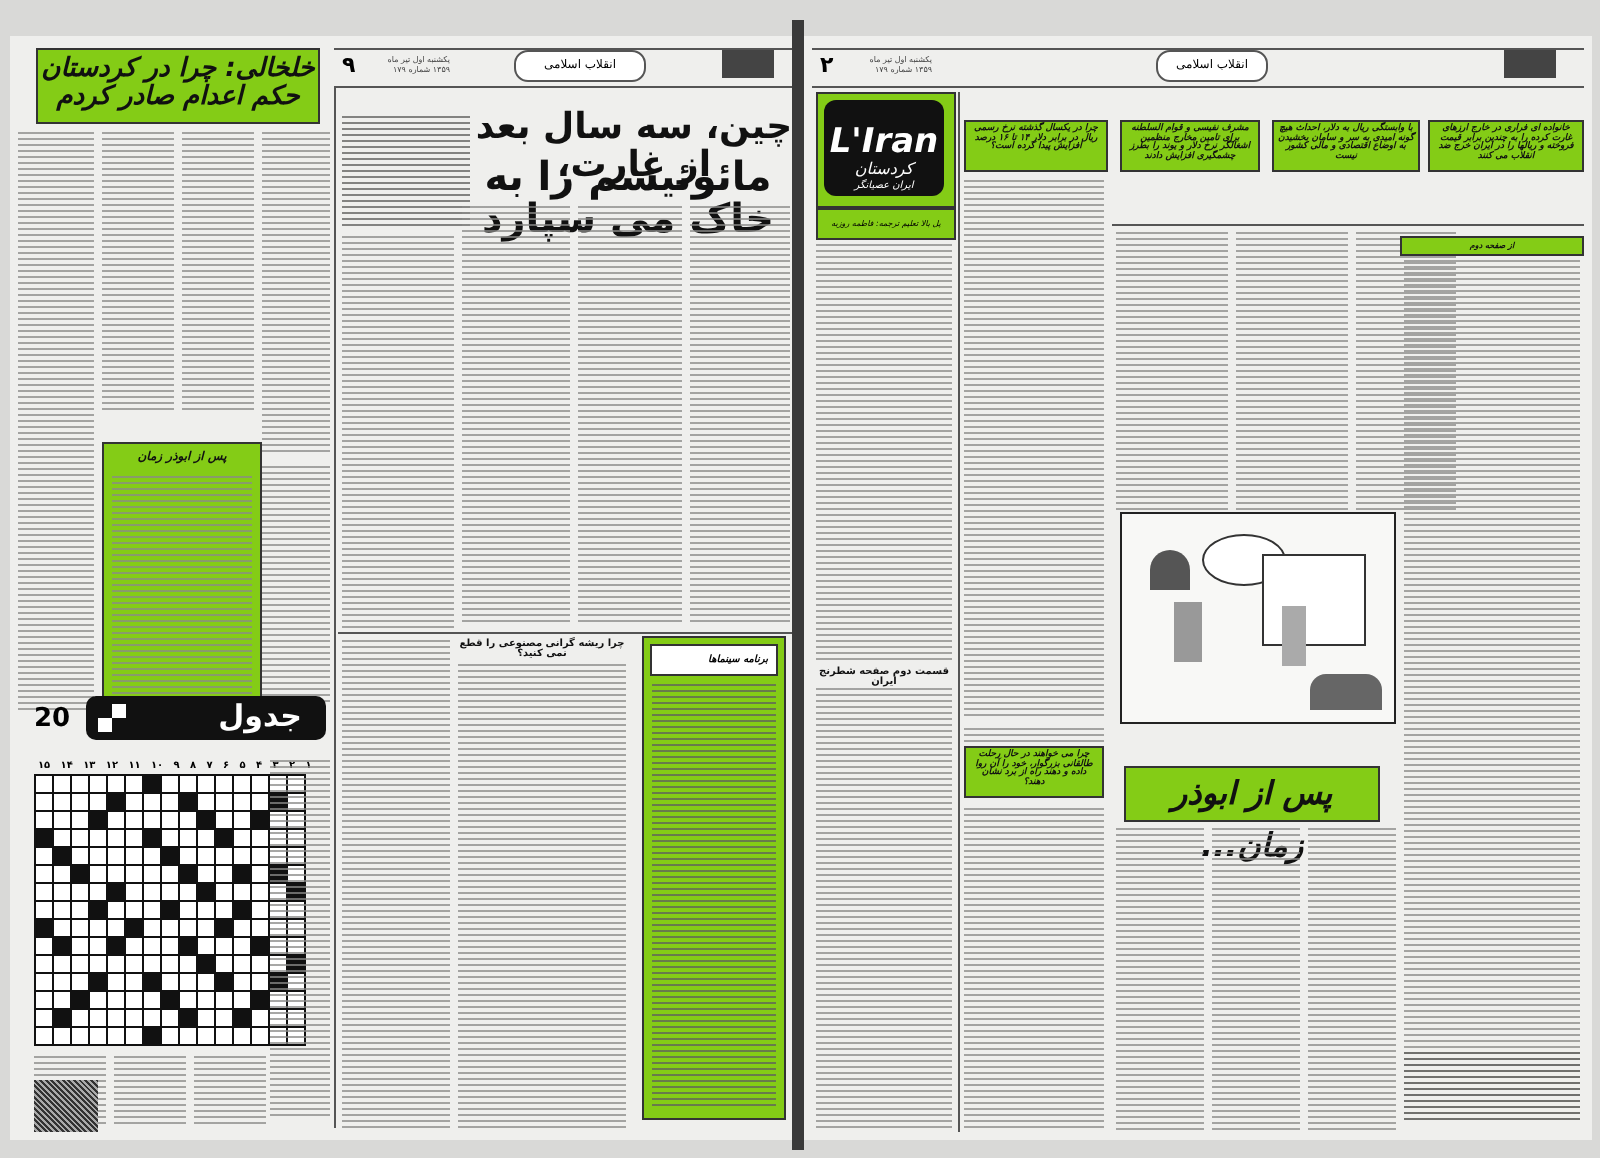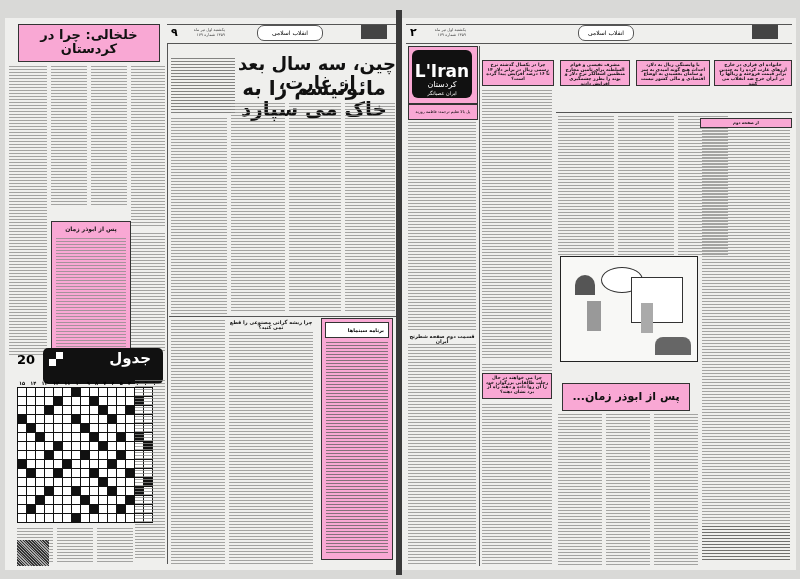--- a/index.html
+++ b/index.html
@@ -4,21 +4,21 @@
 <style>
   html, body { margin:0; padding:0; }
   body { width:800px; height:579px; background:#d9d9d7; font-family:"DejaVu Sans", sans-serif; overflow:hidden; position:relative; }
   .page { position:absolute; top:18px; background:#efefed; height:552px; }
   .page.left { left:5px; width:392px; }
   .page.right { left:402px; width:394px; }
   .spine { position:absolute; left:396px; top:10px; width:6px; height:565px; background:#3a3a3a; }
   .text { background-image: repeating-linear-gradient(180deg, #8a8a88 0px, #8a8a88 1px, transparent 1px, transparent 3px); opacity:.75; }
   .text.dense { background-image: repeating-linear-gradient(180deg, #5f5f5d 0px, #5f5f5d 1px, transparent 1px, transparent 3px); }
   .abs { position:absolute; }
-  .box { border:1px solid #333; background:#f9a8d4; position:absolute; }
+  .box { border:1px solid #333; background:#84cc16; position:absolute;font-style:italic; }
   .headline { font-family:"DejaVu Sans", sans-serif; font-weight:bold; color:#111; direction:rtl; text-align:center; line-height:1.05; }
   .masthead { position:absolute; height:14px; border:1px solid #555; border-radius:7px; background:#fff; font-size:6px; text-align:center; line-height:14px; direction:rtl; }
   .pagenum { position:absolute; font-weight:bold; font-size:11px; }
   .date { position:absolute; font-size:4px; color:#444; direction:rtl; width:40px; line-height:5px; }
   .rule { position:absolute; background:#555; }
   .logo-box { position:absolute; background:#111; color:#fff; border-radius:6px; text-align:center; }
   .cw { position:absolute; display:grid; grid-template-columns:repeat(15, 8px); grid-template-rows:repeat(15, 8px); border:1px solid #111; background:#111; gap:1px; }
   .cw div { background:#fff; }
   .cw div.b { background:#111; }
   .cartoon { position:absolute; border:1px solid #222; background:#f8f8f6; }
@@ -32,35 +32,36 @@
 
     <div class="rule" style="left:162px;top:6px;width:230px;height:1px;"></div>
     <div class="pagenum" style="left:166px;top:8px;">۹</div>
     <div class="date" style="left:180px;top:9px;">یکشنبه اول تیر ماه ۱۳۵۹ شماره ۱۷۹</div>
     <div class="masthead" style="left:252px;top:7px;width:64px;">انقلاب اسلامی</div>
     <div class="abs" style="left:356px;top:7px;width:26px;height:14px;background:#444;"></div>
     <div class="rule" style="left:162px;top:25px;width:230px;height:1px;"></div>
 
     <div class="box" style="left:13px;top:6px;width:140px;height:36px;">
       <div class="headline" style="font-size:13px;margin-top:3px;">خلخالی: چرا در کردستان</div>
+      <div class="headline" style="font-size:13px;">حکم اعدام صادر کردم</div>
     </div>
 
     <div class="abs text" style="left:4px;top:48px;width:38px;height:290px;"></div>
     <div class="abs text" style="left:46px;top:48px;width:36px;height:140px;"></div>
     <div class="abs text" style="left:86px;top:48px;width:36px;height:140px;"></div>
     <div class="abs text" style="left:126px;top:48px;width:34px;height:160px;"></div>
 
     <div class="box" style="left:46px;top:203px;width:78px;height:130px;">
       <div class="headline" style="font-size:6px;margin-top:4px;">پس از ابوذر زمان</div>
       <div class="text" style="margin:6px 4px;height:110px;"></div>
     </div>
     <div class="abs text" style="left:126px;top:215px;width:34px;height:120px;"></div>
 
     <div class="pagenum" style="left:12px;top:334px;font-size:13px;">20</div>
-    <div class="logo-box" style="left:38px;top:330px;width:120px;height:36px;border-radius:5px;">
+    <div class="logo-box" style="left:38px;top:330px;width:120px;height:22px;border-radius:5px;">
       <div class="abs" style="left:6px;top:4px;width:14px;height:14px;background:#fff;">
         <div class="abs" style="left:0;top:0;width:7px;height:7px;background:#111;"></div>
         <div class="abs" style="left:7px;top:7px;width:7px;height:7px;background:#111;"></div>
       </div>
       <span style="position:absolute;right:12px;top:1px;font-size:15px;font-weight:bold;letter-spacing:4px;">جدول</span>
     </div>
 
     <div class="abs" style="left:14px;top:362px;width:137px;display:flex;flex-direction:row-reverse;justify-content:space-between;font-size:5px;font-weight:bold;">
       <span>۱</span>
         <span>۲</span>
@@ -381,19 +382,19 @@
       <div class="abs" style="left:70px;top:20px;width:50px;height:44px;border:1px solid #333;background:#fff;"></div>
       <div class="abs" style="left:26px;top:44px;width:14px;height:30px;background:#999;"></div>
       <div class="abs" style="left:80px;top:46px;width:12px;height:30px;background:#aaa;"></div>
       <div class="abs" style="left:94px;top:80px;width:36px;height:18px;background:#666;border-radius:8px 8px 0 0;"></div>
     </div>
 
     <div class="abs text" style="left:80px;top:346px;width:70px;height:10px;"></div>
     <div class="box headline" style="left:80px;top:355px;width:70px;height:26px;font-size:4.5px;padding:2px;box-sizing:border-box;">چرا می خواهند در حال رحلت طالقانی بزرگوار، خود را آن روا داده و دهند راه از برد نشان دهند؟</div>
     <div class="abs text" style="left:80px;top:386px;width:70px;height:162px;"></div>
 
-    <div class="box headline" style="left:160px;top:365px;width:126px;height:26px;font-size:11px;line-height:26px;">پس از ابوذر زمان...</div>
+    <div class="box headline" style="left:160px;top:365px;width:126px;height:26px;font-size:16px;line-height:26px;">پس از ابوذر زمان...</div>
     <div class="abs text" style="left:156px;top:396px;width:44px;height:152px;"></div>
     <div class="abs text" style="left:204px;top:396px;width:44px;height:152px;"></div>
     <div class="abs text" style="left:252px;top:396px;width:44px;height:152px;"></div>
     <div class="abs text dense" style="left:300px;top:508px;width:88px;height:36px;"></div>
   </div>
 </div>
 
 </body></html>

